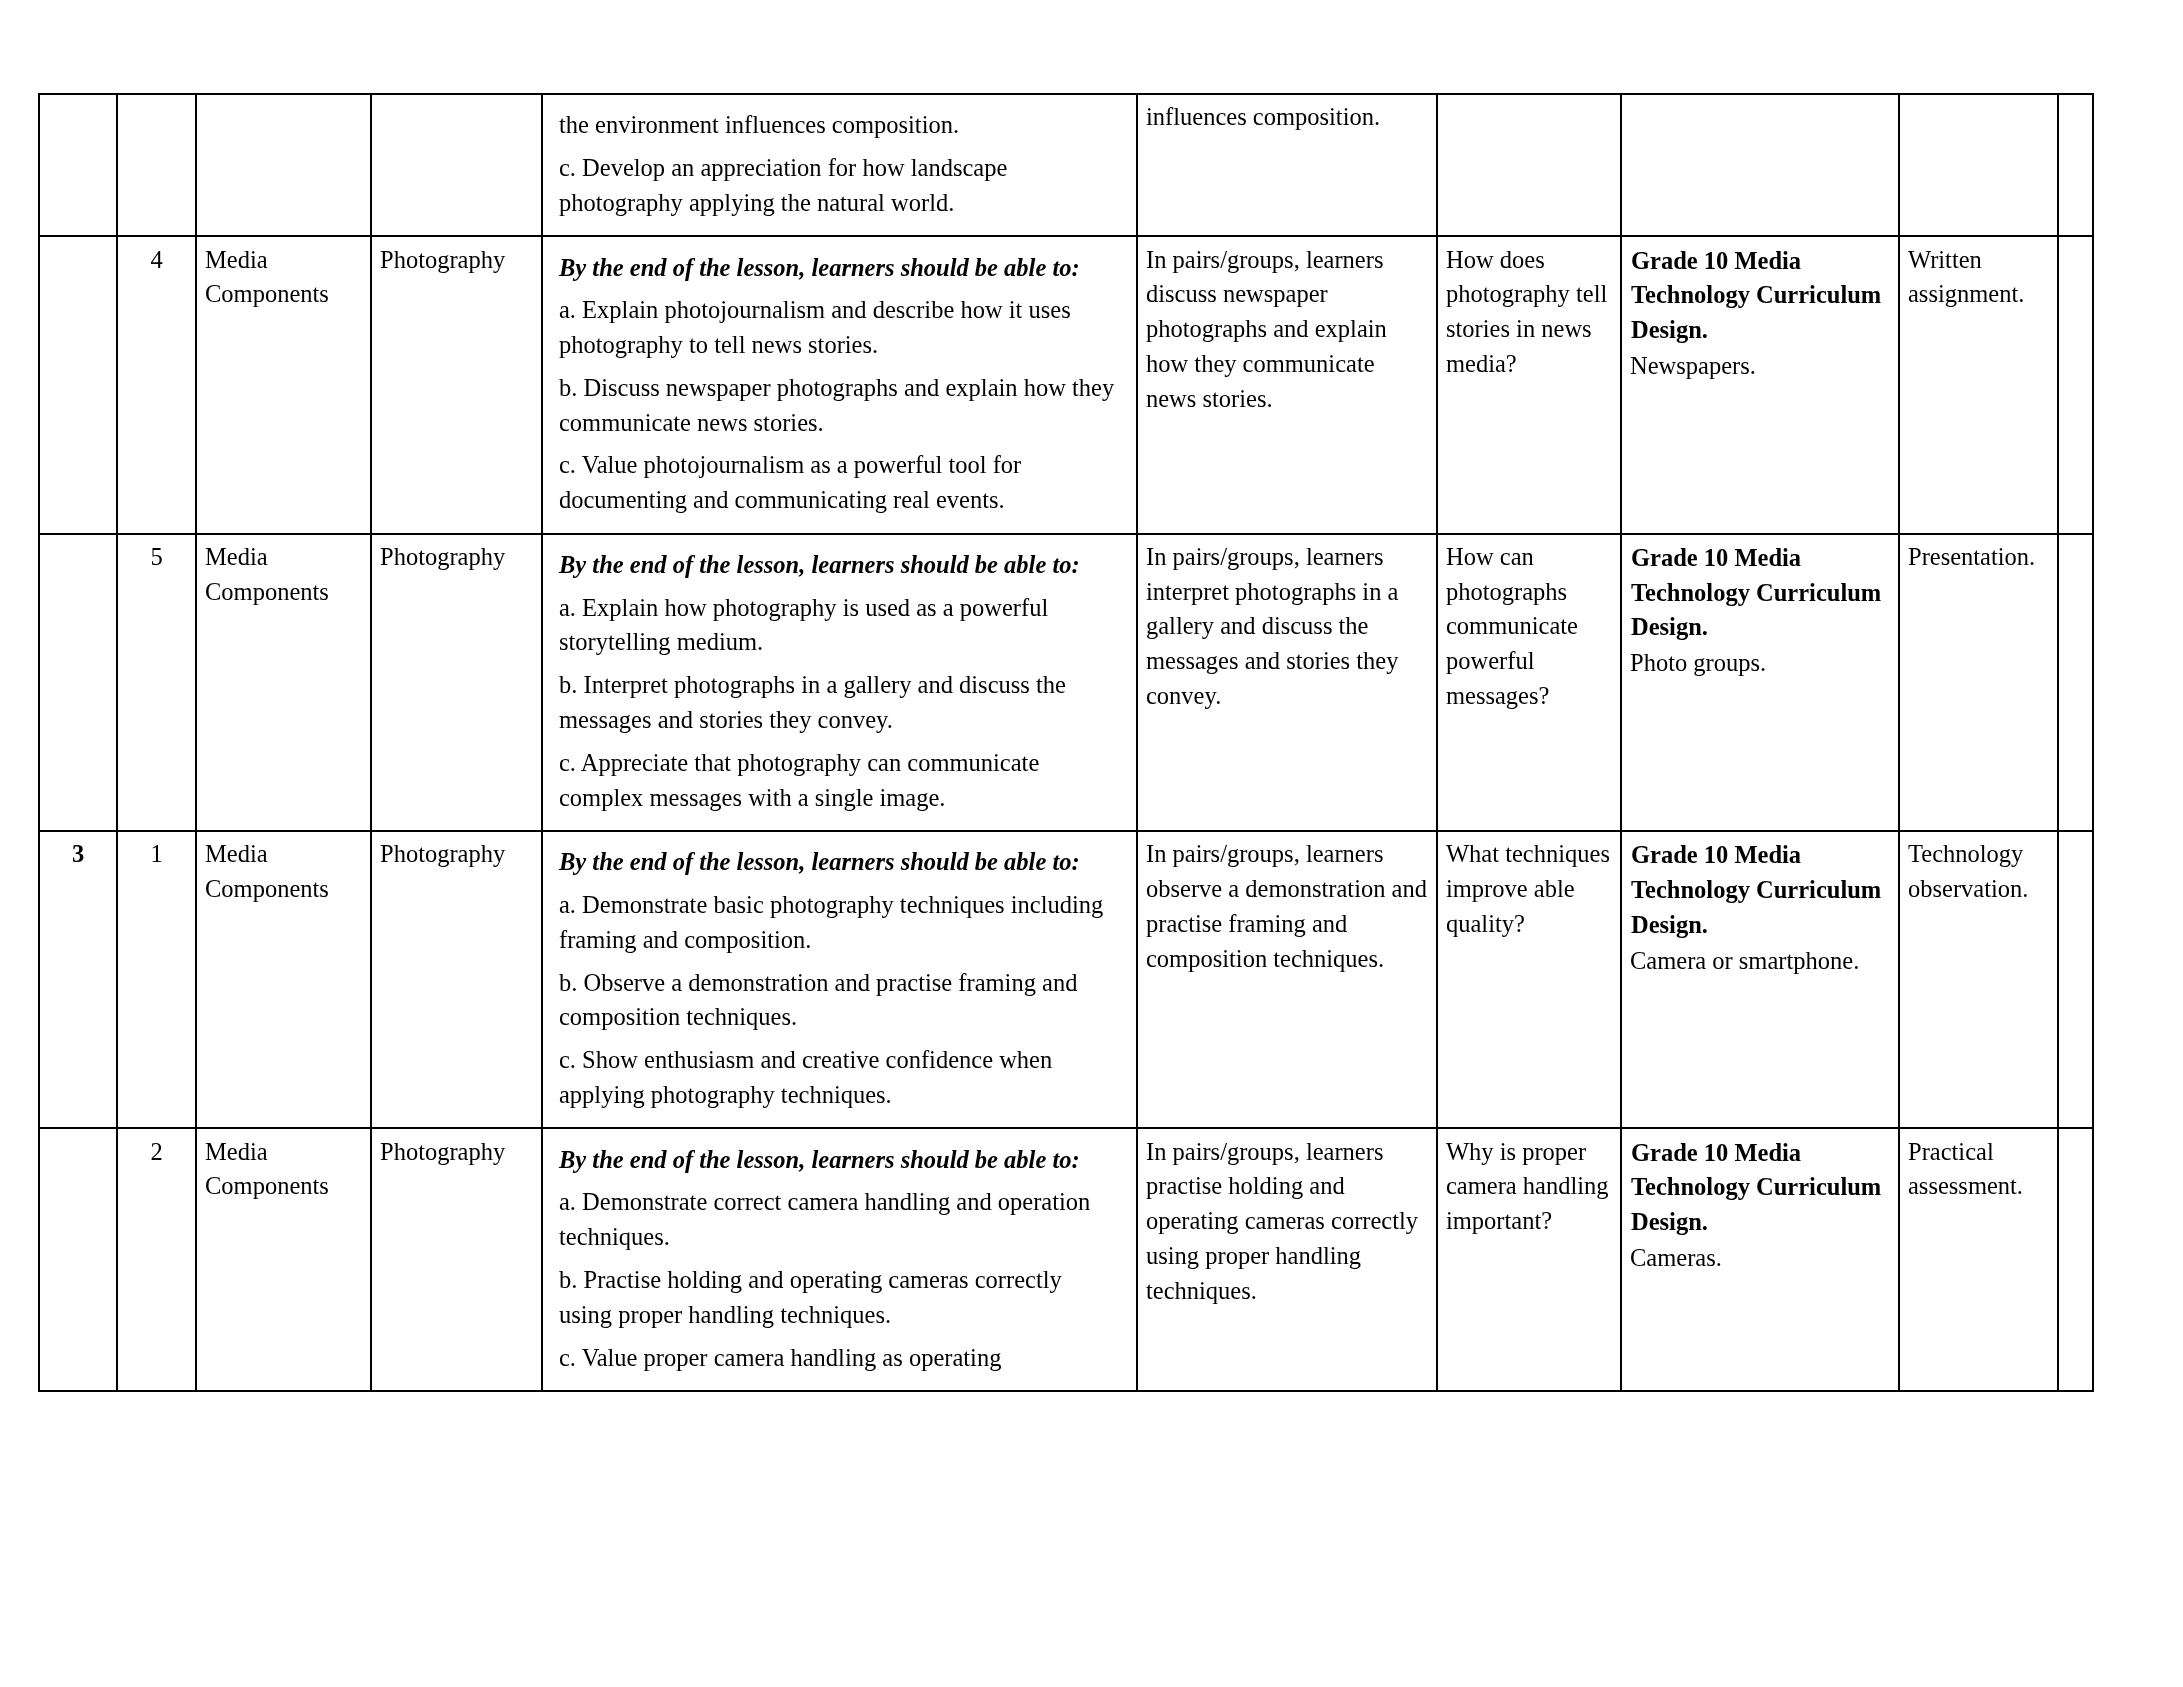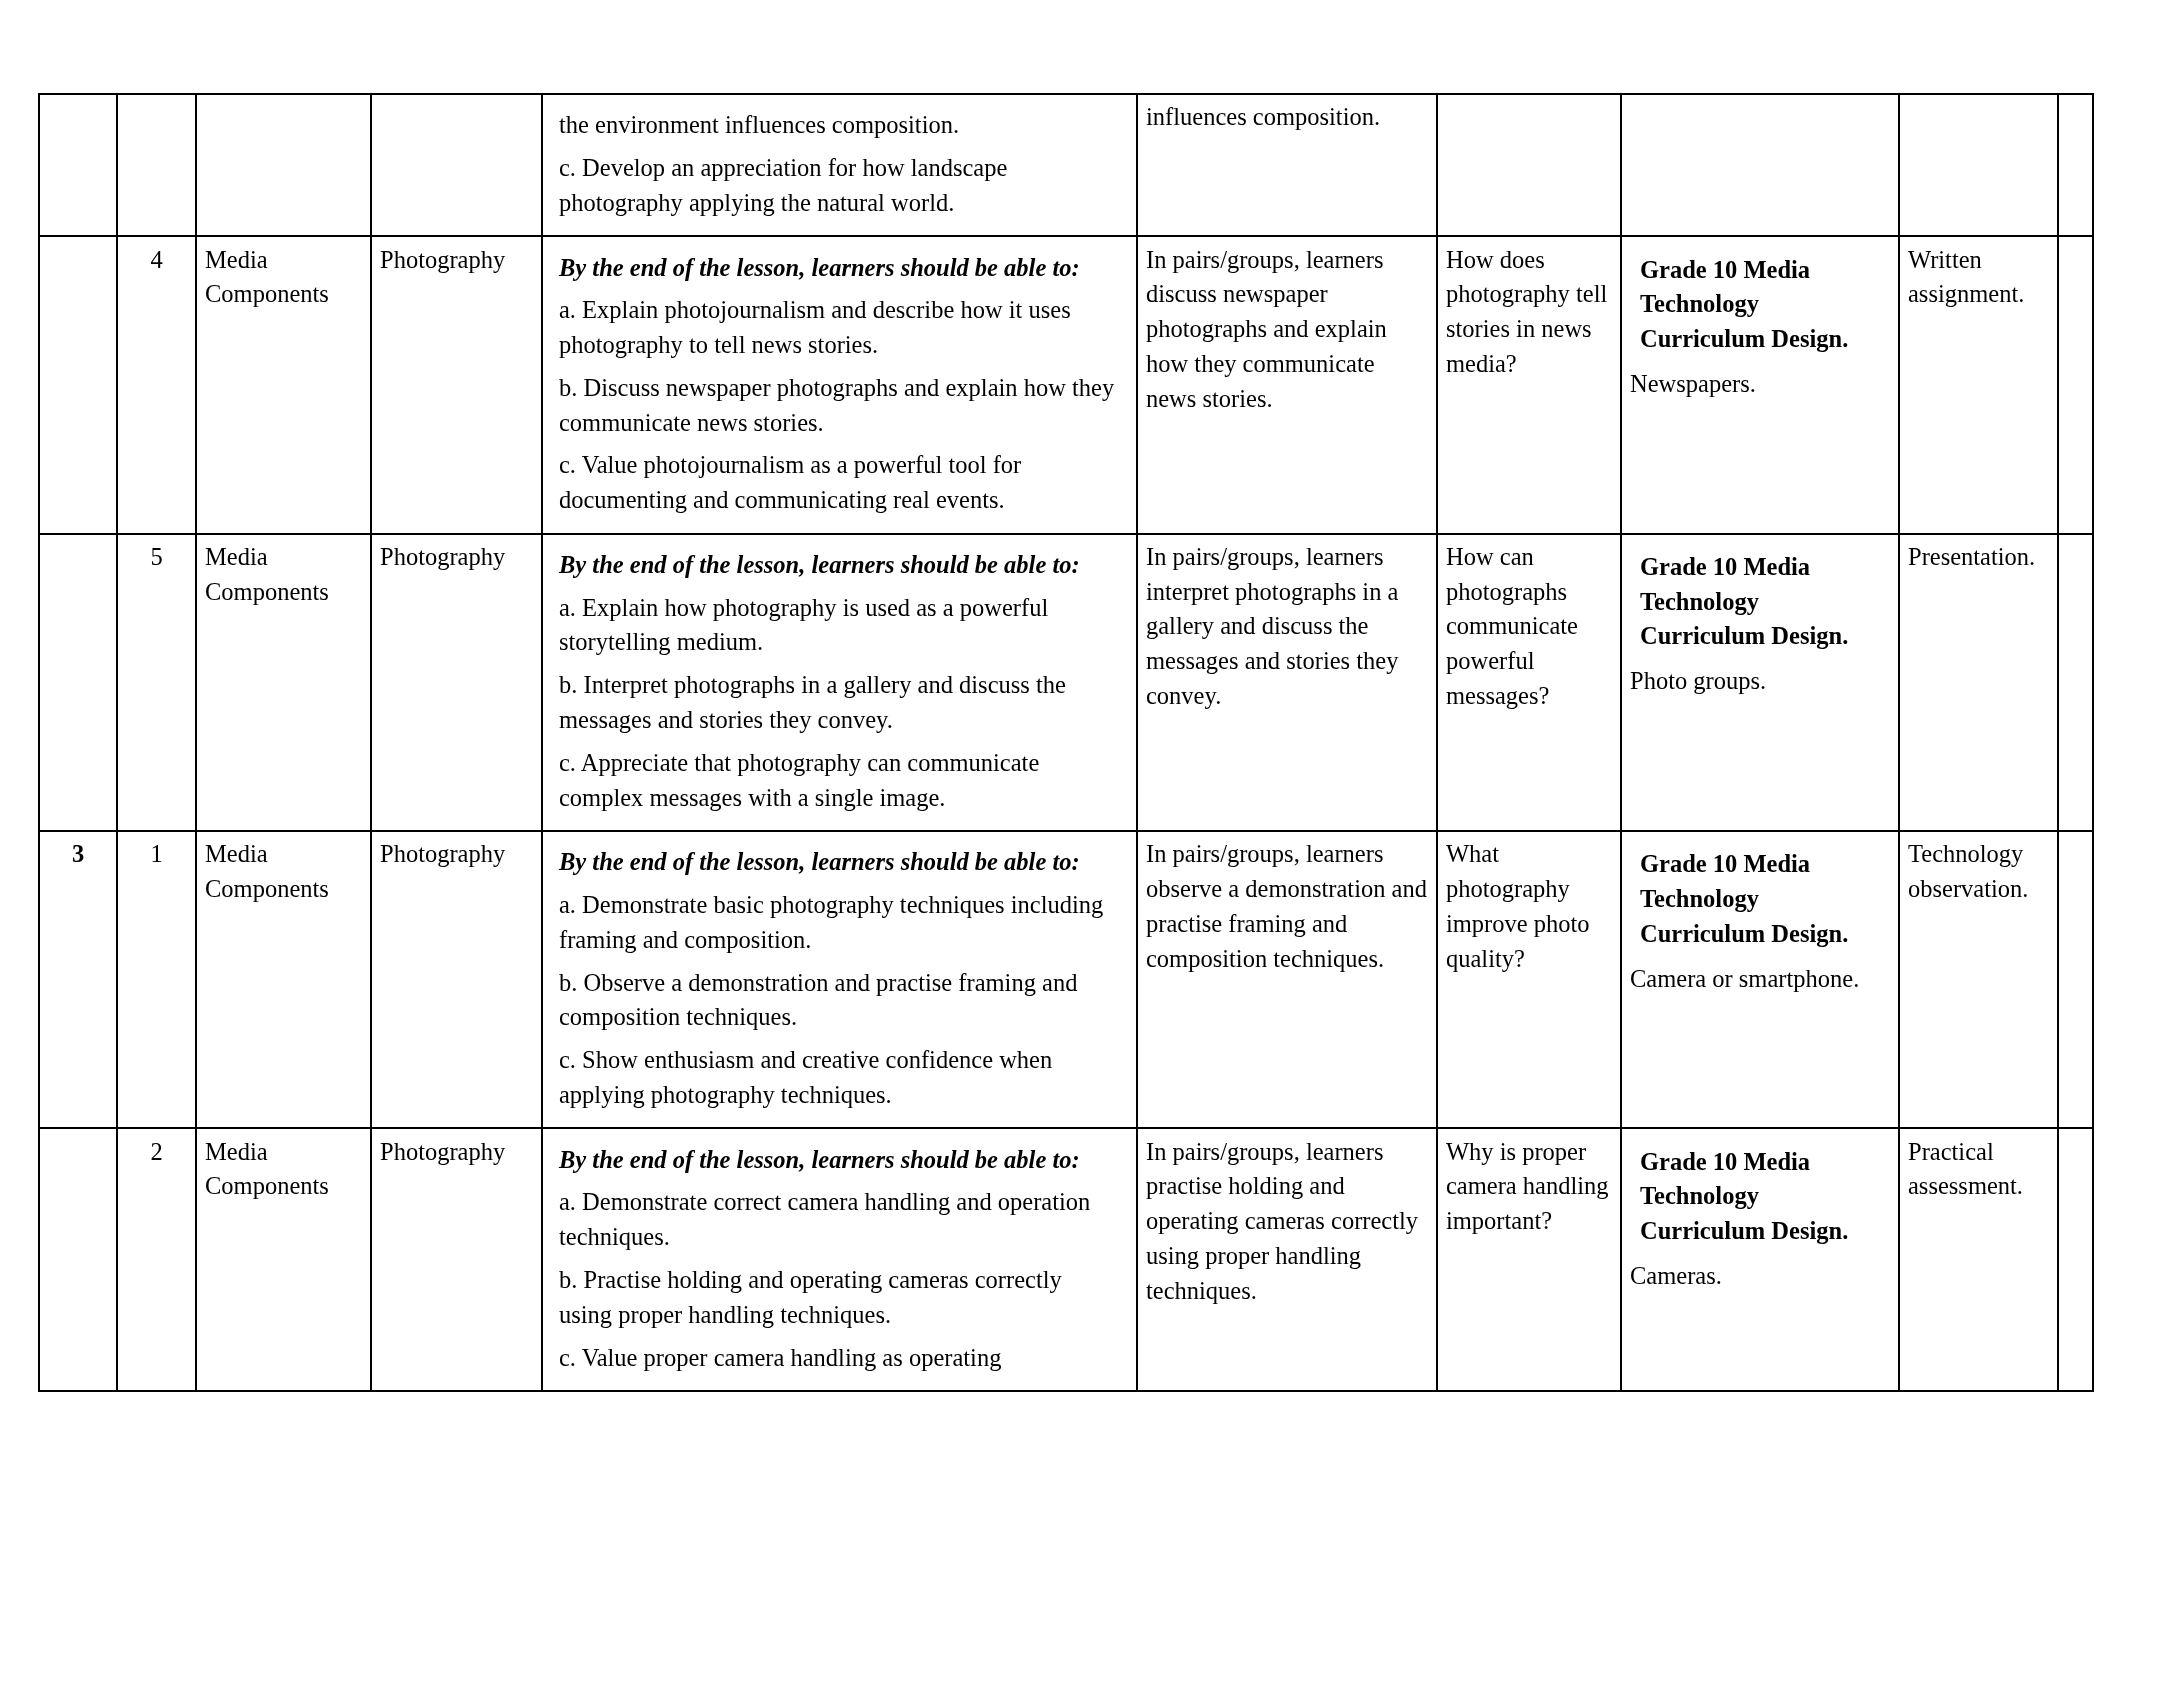--- a/index.html
+++ b/index.html
@@ -54,21 +54,21 @@
     font-weight: bold;
     font-style: italic;
     margin: 0 0 1.3px 0;
   }
   .item {
     margin: 0;
   }
   .bold { font-weight: normal; }
   .pstack p { margin: 8px; }
   .pstack p + p { margin-top: 0px; }
-  .res-title { font-weight: bold; margin: 10px; }
+  .res-title { font-weight: bold; margin: 1px; }
   .res-sub { margin: 0; }
 </style>
 </head>
 <body>
 
 <div class="page">
   <table class="sow">
     <colgroup>
       <col class="c-week">
         <col class="c-lesson">
@@ -154,21 +154,21 @@
         <td>Photography</td>
         <td class="pstack">
           <p class="lead">By the end of the lesson, learners should be able to:</p>
           <p class="item">a. Demonstrate basic photography techniques including framing and composition.</p>
           <p class="item">b. Observe a demonstration and practise framing and composition techniques.</p>
           <p class="item">c. Show enthusiasm and creative confidence when applying photography techniques.</p>
         </td>
         <td>
           <span class="bold">In pairs/groups, learners</span><span> observe a demonstration and practise framing and composition techniques.</span>
         </td>
-        <td>What photography improve photo quality?</td>
+        <td>What techniques improve able quality?</td>
         <td>
           <p class="res-title">Grade 10 Media Technology Curriculum Design.</p>
           <p class="res-sub">Camera or smartphone.</p>
         </td>
         <td>Technology observation.</td>
         <td></td>
       </tr>
 
       <tr>
         <td class="num"></td>

